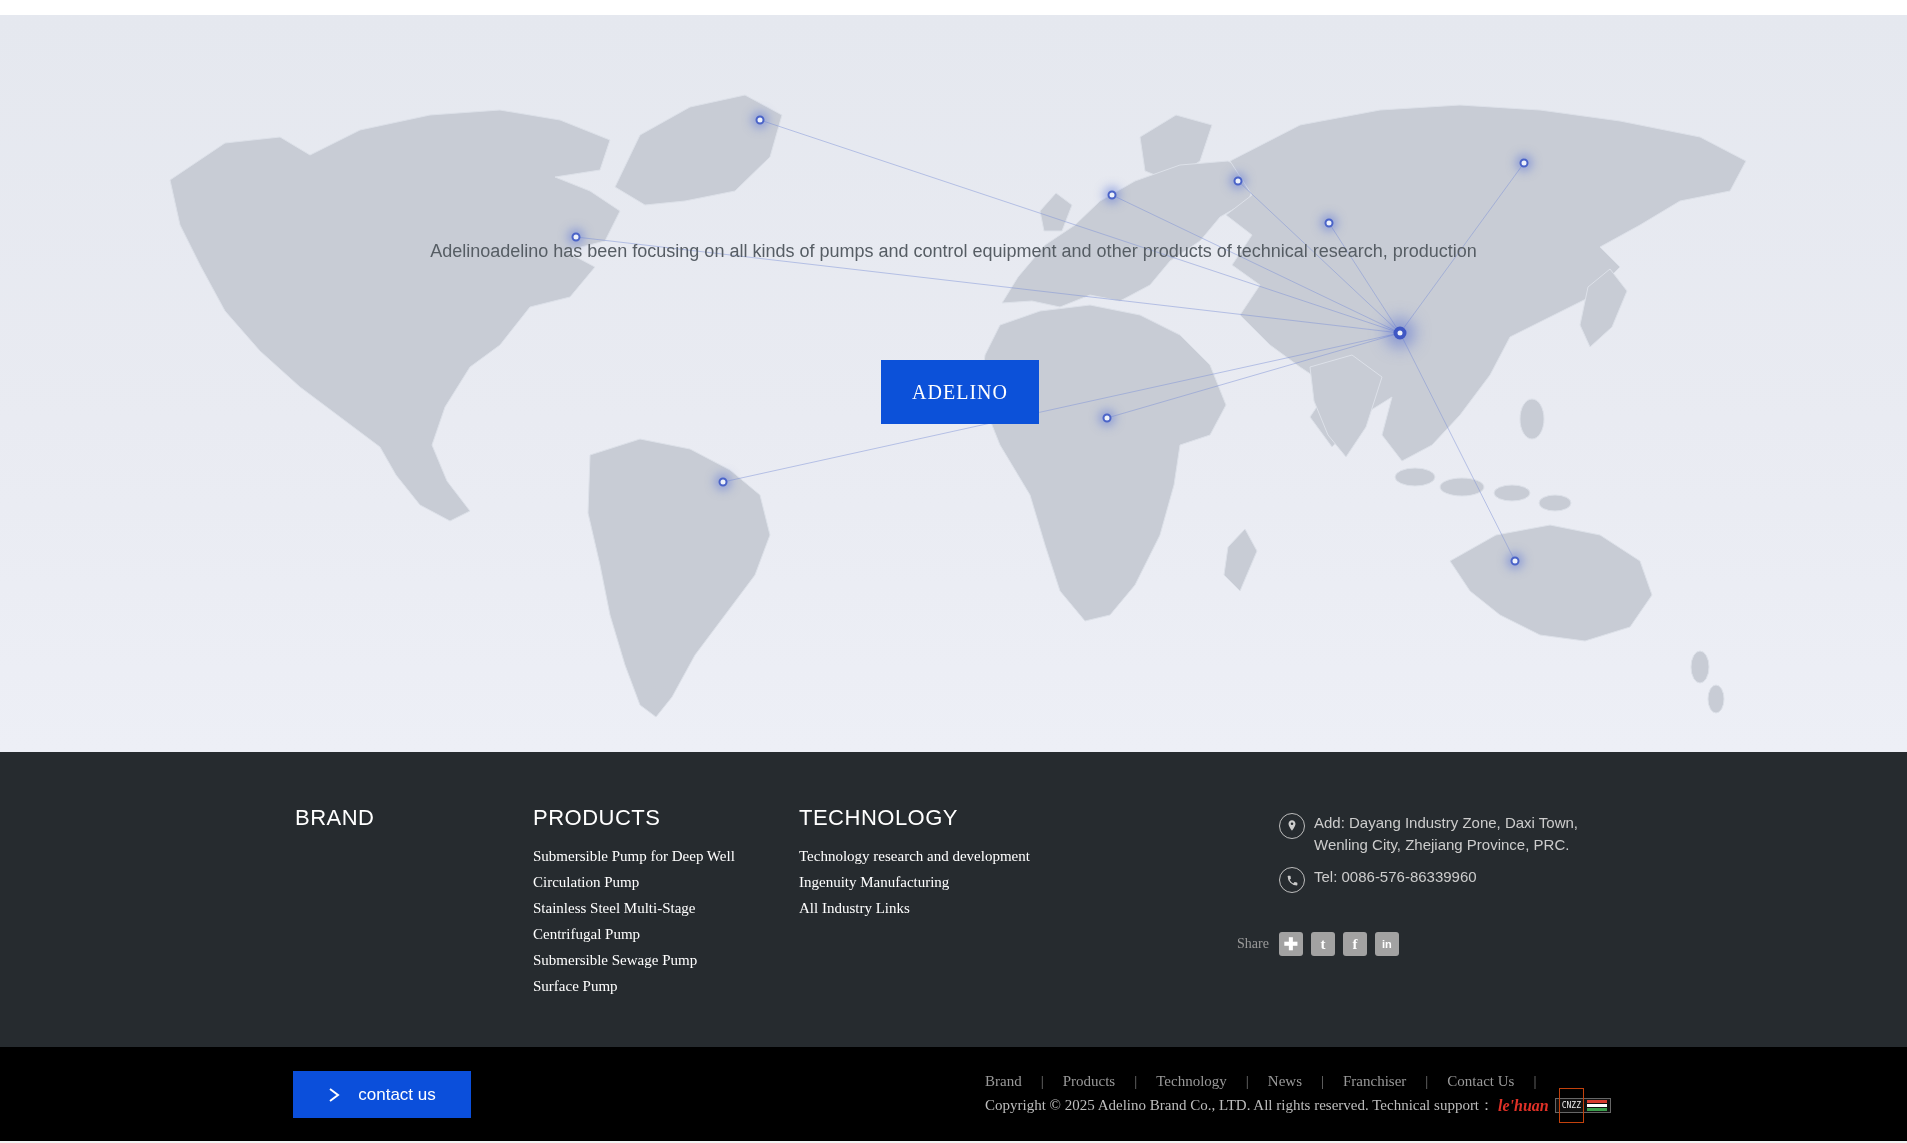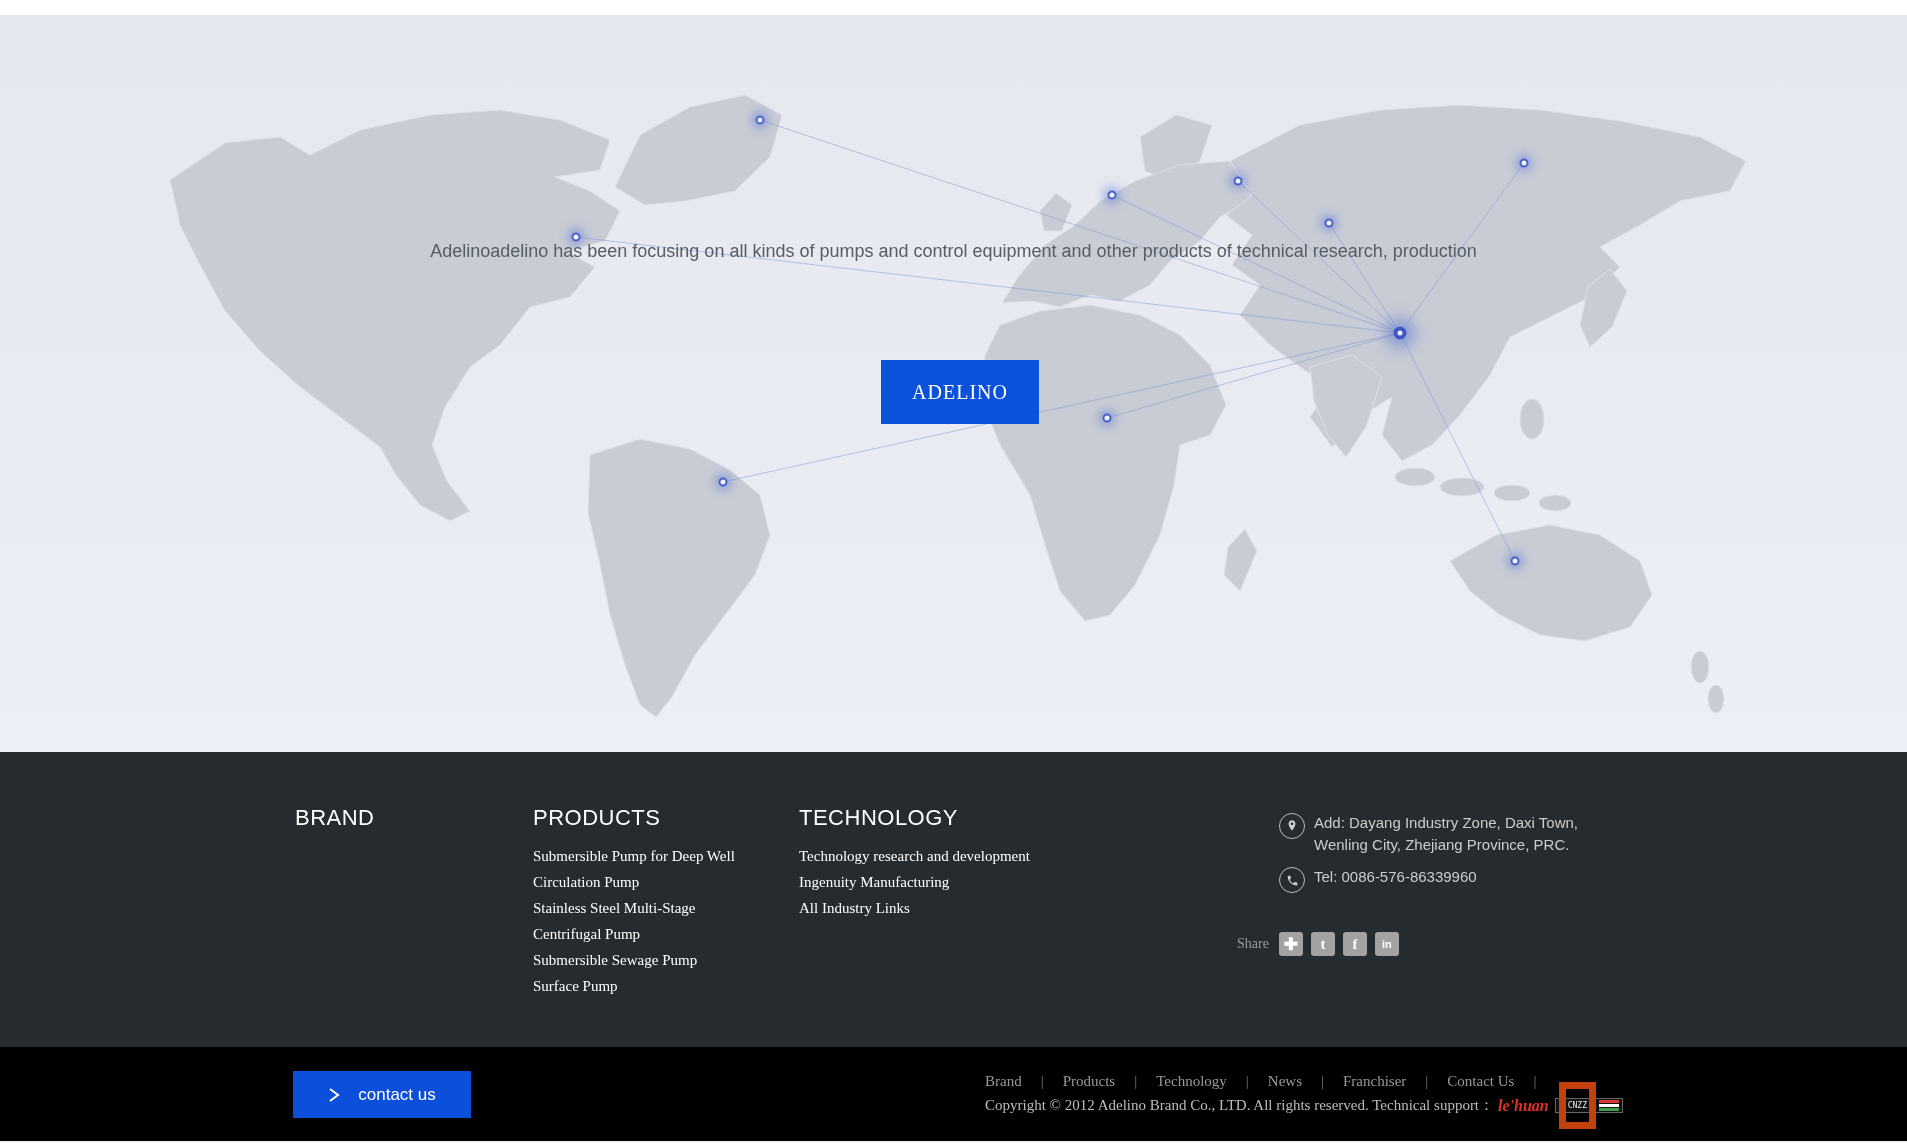--- a/index.html
+++ b/index.html
@@ -62,21 +62,21 @@
   .bnav { position:absolute; left:985px; top:26px; display:flex; align-items:center;
           font-family:"Liberation Serif", serif; font-size:15px; color:#999; }
   .bnav a { color:#999; text-decoration:none; cursor:pointer; }
   .bnav .sep { margin:0 19px; color:#777; }
   .copy { position:absolute; left:985px; top:49px; display:flex; align-items:center;
           font-family:"Liberation Serif", serif; font-size:15px; color:#bdbdbd; }
   .lehuan { font-style:italic; font-weight:bold; font-size:16px; color:#e03127;
             margin:0 6px 0 4px; cursor:pointer; }
   .cnzz { display:inline-flex; align-items:center; height:15px; background:#101010;
           border:1px solid #666; padding:1px 3px; gap:3px; cursor:pointer; }
-  .cnzz-box { border:7px solid #c2410c; color:#eee; font-size:8px; line-height:9px; padding:12px 2px;
+  .cnzz-box { border:1px solid #c2410c; color:#eee; font-size:8px; line-height:9px; padding:12px 2px;
               font-family:"DejaVu Sans Mono", monospace; }
   .cnzz-stripes { display:flex; flex-direction:column; gap:1px; width:20px; }
   .cnzz-stripes i { display:block; height:3px; }
   .cnzz-stripes .s1 { background:#d63a2f; }
   .cnzz-stripes .s2 { background:#ffffff; }
   .cnzz-stripes .s3 { background:#3c9e4d; }
   .bottom-edge { position:absolute; left:0; bottom:0; width:100%; height:2px; background:#f2f2f2; }
 </style>
 </head>
 <body>
@@ -226,21 +226,21 @@
       <span class="sep">|</span>
       <a>News</a>
       <span class="sep">|</span>
       <a>Franchiser</a>
       <span class="sep">|</span>
       <a>Contact Us</a>
       <span class="sep">|</span>
     </div>
 
     <div class="copy">
-      <span>Copyright © 2012 Adelino Brand Co., LTD. All rights reserved. Technical support：</span>
+      <span>Copyright © 2025 Adelino Brand Co., LTD. All rights reserved. Technical support：</span>
       <span class="lehuan">le'huan</span>
       <span class="cnzz">
         <span class="cnzz-box">CNZZ</span>
         <span class="cnzz-stripes">
             <i class="s1"></i>
             <i class="s2"></i>
             <i class="s3"></i>
           </span>
       </span>
     </div>

